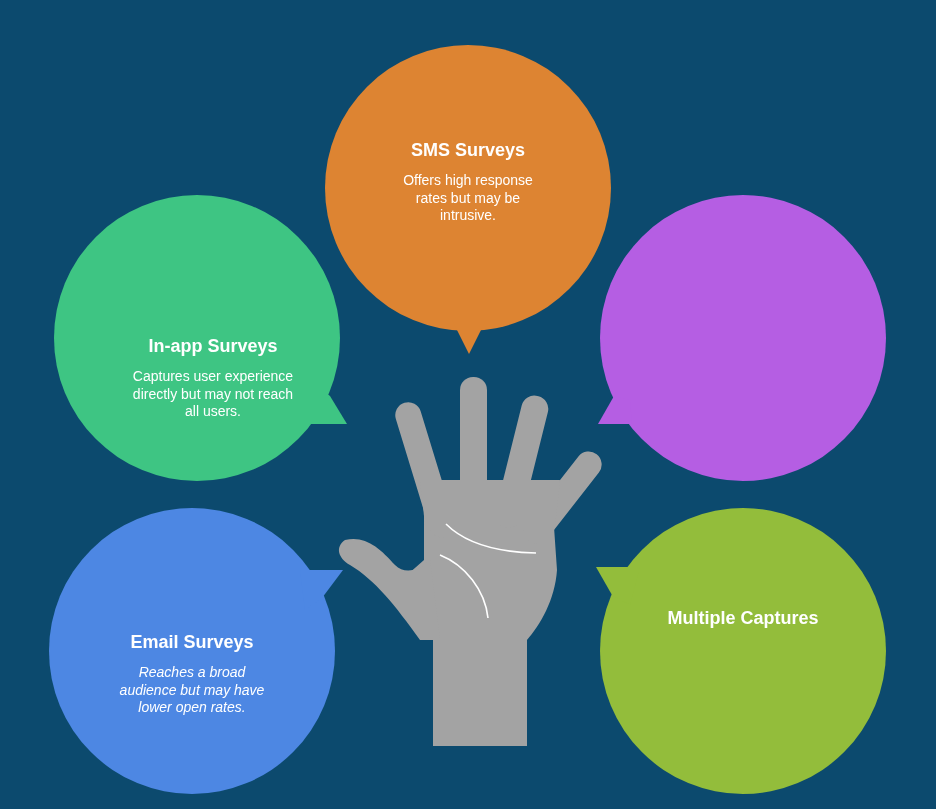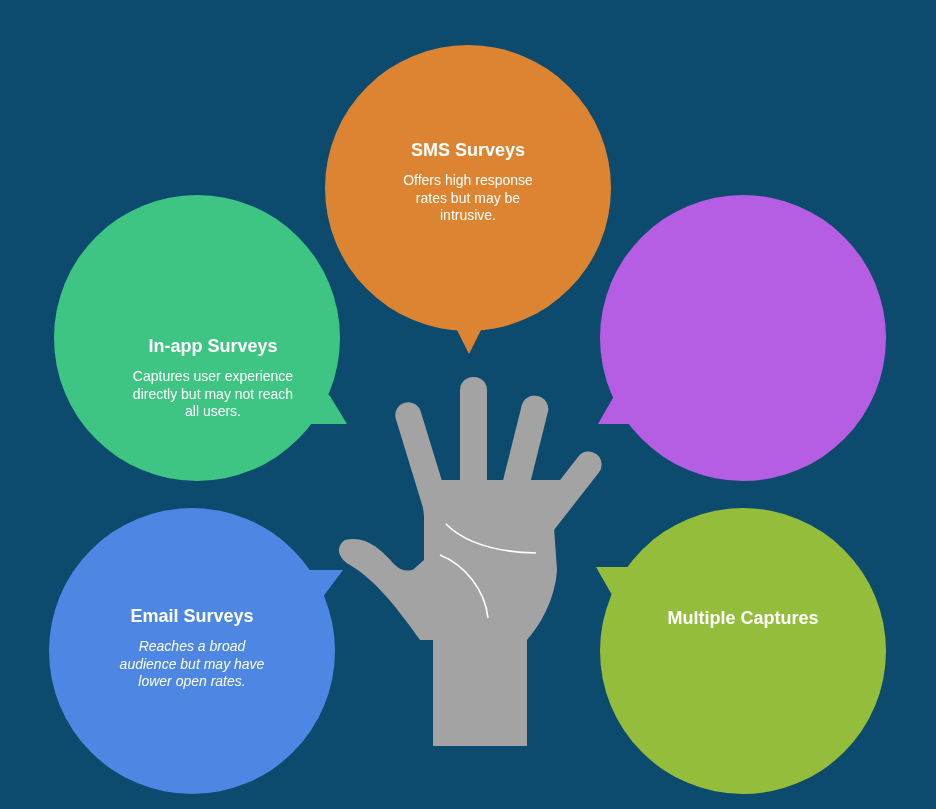--- a/index.html
+++ b/index.html
@@ -67,21 +67,21 @@
     <div class="bubble-title">SMS Surveys</div>
     <div class="bubble-desc" style="padding:0 30px;">Offers high response rates but may be intrusive.</div>
   </div>
 
   <div class="bubble-text" style="left:108px; top:294px;margin-top:40px;">
     <div class="bubble-title">In-app Surveys</div>
     <div class="bubble-desc" style="padding:0 20px;">Captures user experience directly but may not reach all users.</div>
   </div>
 
 
-  <div class="bubble-text" style="left:87px; top:604px;">
+  <div class="bubble-text" style="left:87px; top:630px;">
     <div class="bubble-title">Email Surveys</div>
     <div class="bubble-desc" style="padding:0 26px;font-style:italic;">Reaches a broad audience but may have lower open rates.</div>
   </div>
 
   <div class="bubble-text" style="left:638px; top:606px;">
     <div class="bubble-title">Multiple Captures</div>
   </div>
 </div>
 
 </body></html>

